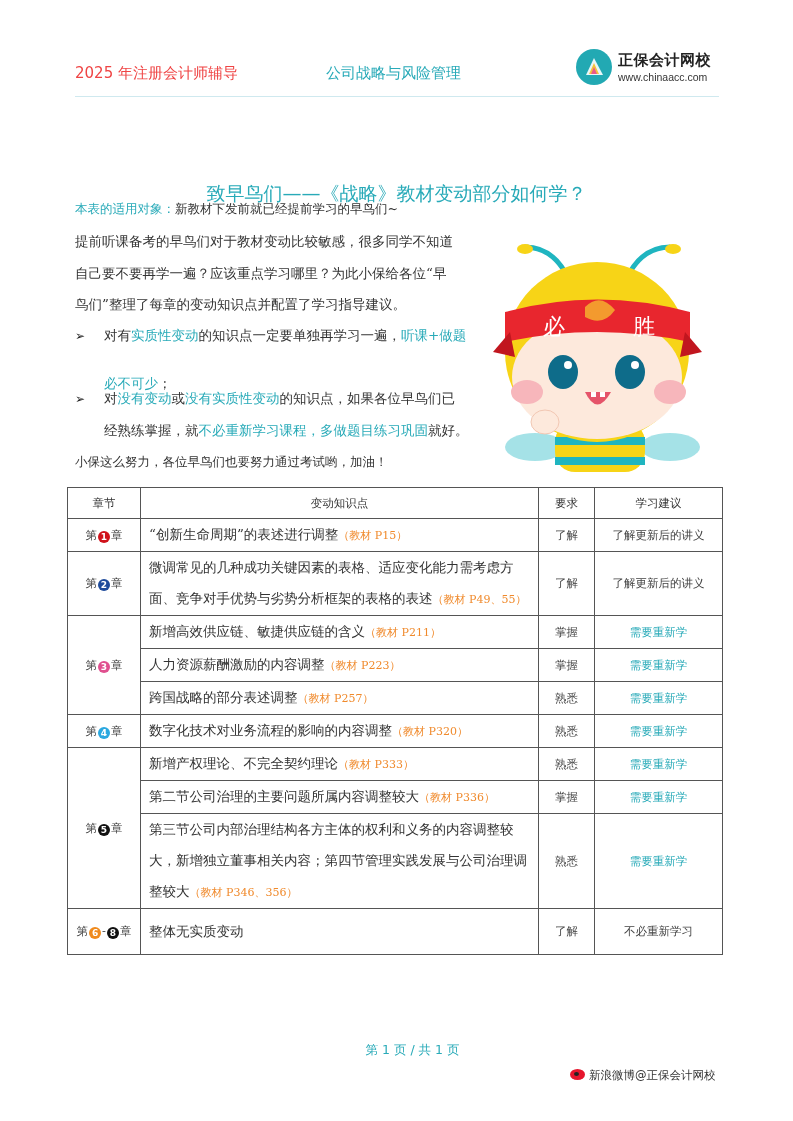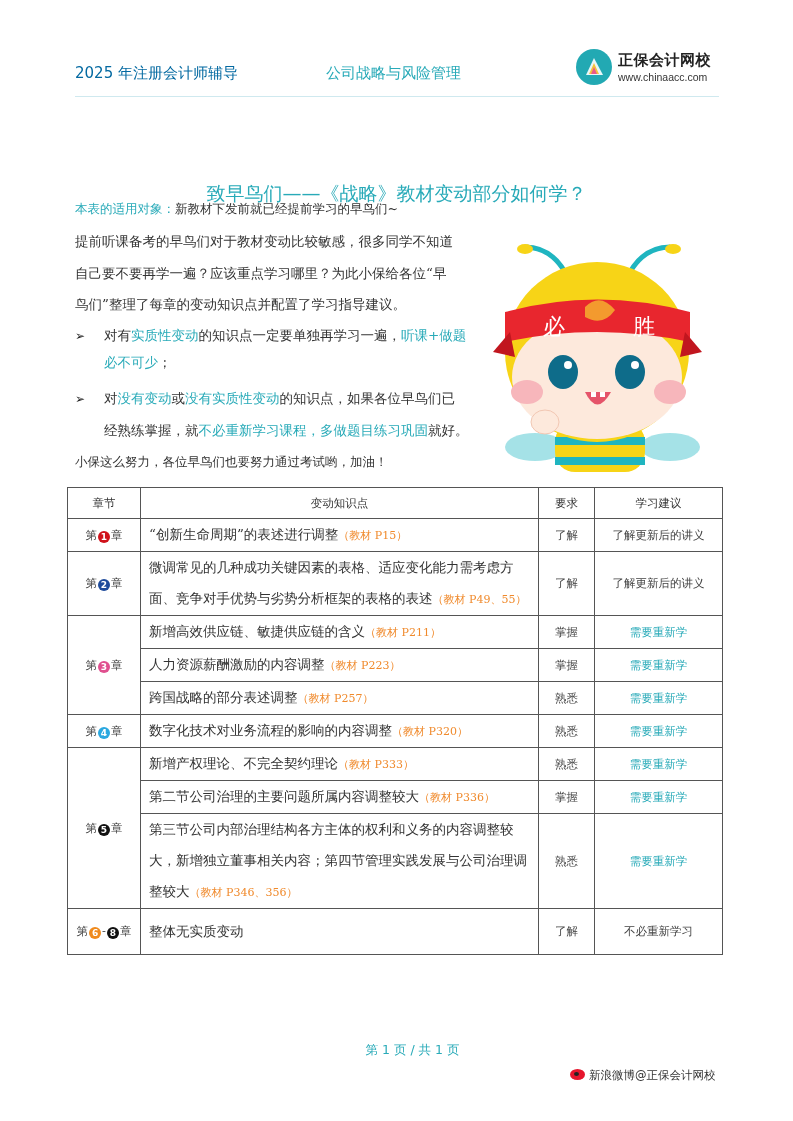--- a/index.html
+++ b/index.html
@@ -1,21 +1,21 @@
 <!DOCTYPE html>
 <html><head>
   <meta charset="utf-8">
   <style>
     html, body { margin: 0; padding: 0; background: #ffffff; }
     body { width: 793px; height: 1121px; position: relative; overflow: hidden;
       font-family: "DejaVu Serif", "Liberation Serif", serif; color: #333; }
     .teal { color: #28aab8; }
 
     
-    .hdr-left { position: absolute; left: 75px; top: 64px; font-size: 15px; color: #0369a1;
+    .hdr-left { position: absolute; left: 75px; top: 64px; font-size: 15px; color: #ef4444;
       font-family: "DejaVu Sans", "Liberation Sans", sans-serif; }
     .hdr-mid { position: absolute; left: 326px; top: 64px; font-size: 15px; color: #28aab8;
       font-family: "DejaVu Sans", "Liberation Sans", sans-serif; }
     .logo { position: absolute; left: 576px; top: 49px; width: 145px; height: 40px; }
     .logo-circle { position: absolute; left: 0; top: 0; width: 36px; height: 36px; border-radius: 50%;
       background: #22a9b3; }
     .logo-name { position: absolute; left: 42px; top: 2px; font-size: 15px; font-weight: bold; color: #222;
       font-family: "DejaVu Sans", "Liberation Sans", sans-serif; letter-spacing: 0.5px; }
     .logo-url { position: absolute; left: 42px; top: 22px; font-size: 10.5px; color: #333;
       font-family: "Liberation Sans", sans-serif; }
@@ -78,21 +78,21 @@
   <span class="teal">本表的适用对象：</span><span>新教材下发前就已经提前学习的早鸟们~</span>
 </div>
 <div class="p-line" style="top:233px">提前听课备考的早鸟们对于教材变动比较敏感，很多同学不知道</div>
 <div class="p-line" style="top:265px">自己要不要再学一遍？应该重点学习哪里？为此小保给各位“早</div>
 <div class="p-line" style="top:296px">鸟们”整理了每章的变动知识点并配置了学习指导建议。</div>
 
 <div class="bullet" style="top:329px">➢</div>
 <div class="p-line indent" style="top:327px">
   <span>对有</span><span class="teal">实质性变动</span><span>的知识点一定要单独再学习一遍，</span><span class="teal">听课+做题</span>
 </div>
-<div class="p-line indent" style="top:354px">
+<div class="p-line indent" style="top:375px">
   <span class="teal">必不可少</span><span>；</span>
 </div>
 
 <div class="bullet" style="top:392px">➢</div>
 <div class="p-line indent" style="top:390px">
   <span>对</span><span class="teal">没有变动</span><span>或</span><span class="teal">没有实质性变动</span><span>的知识点，如果各位早鸟们已</span>
 </div>
 <div class="p-line indent" style="top:422px">
   <span>经熟练掌握，就</span><span class="teal">不必重新学习课程，多做题目练习巩固</span><span>就好。</span>
 </div>

